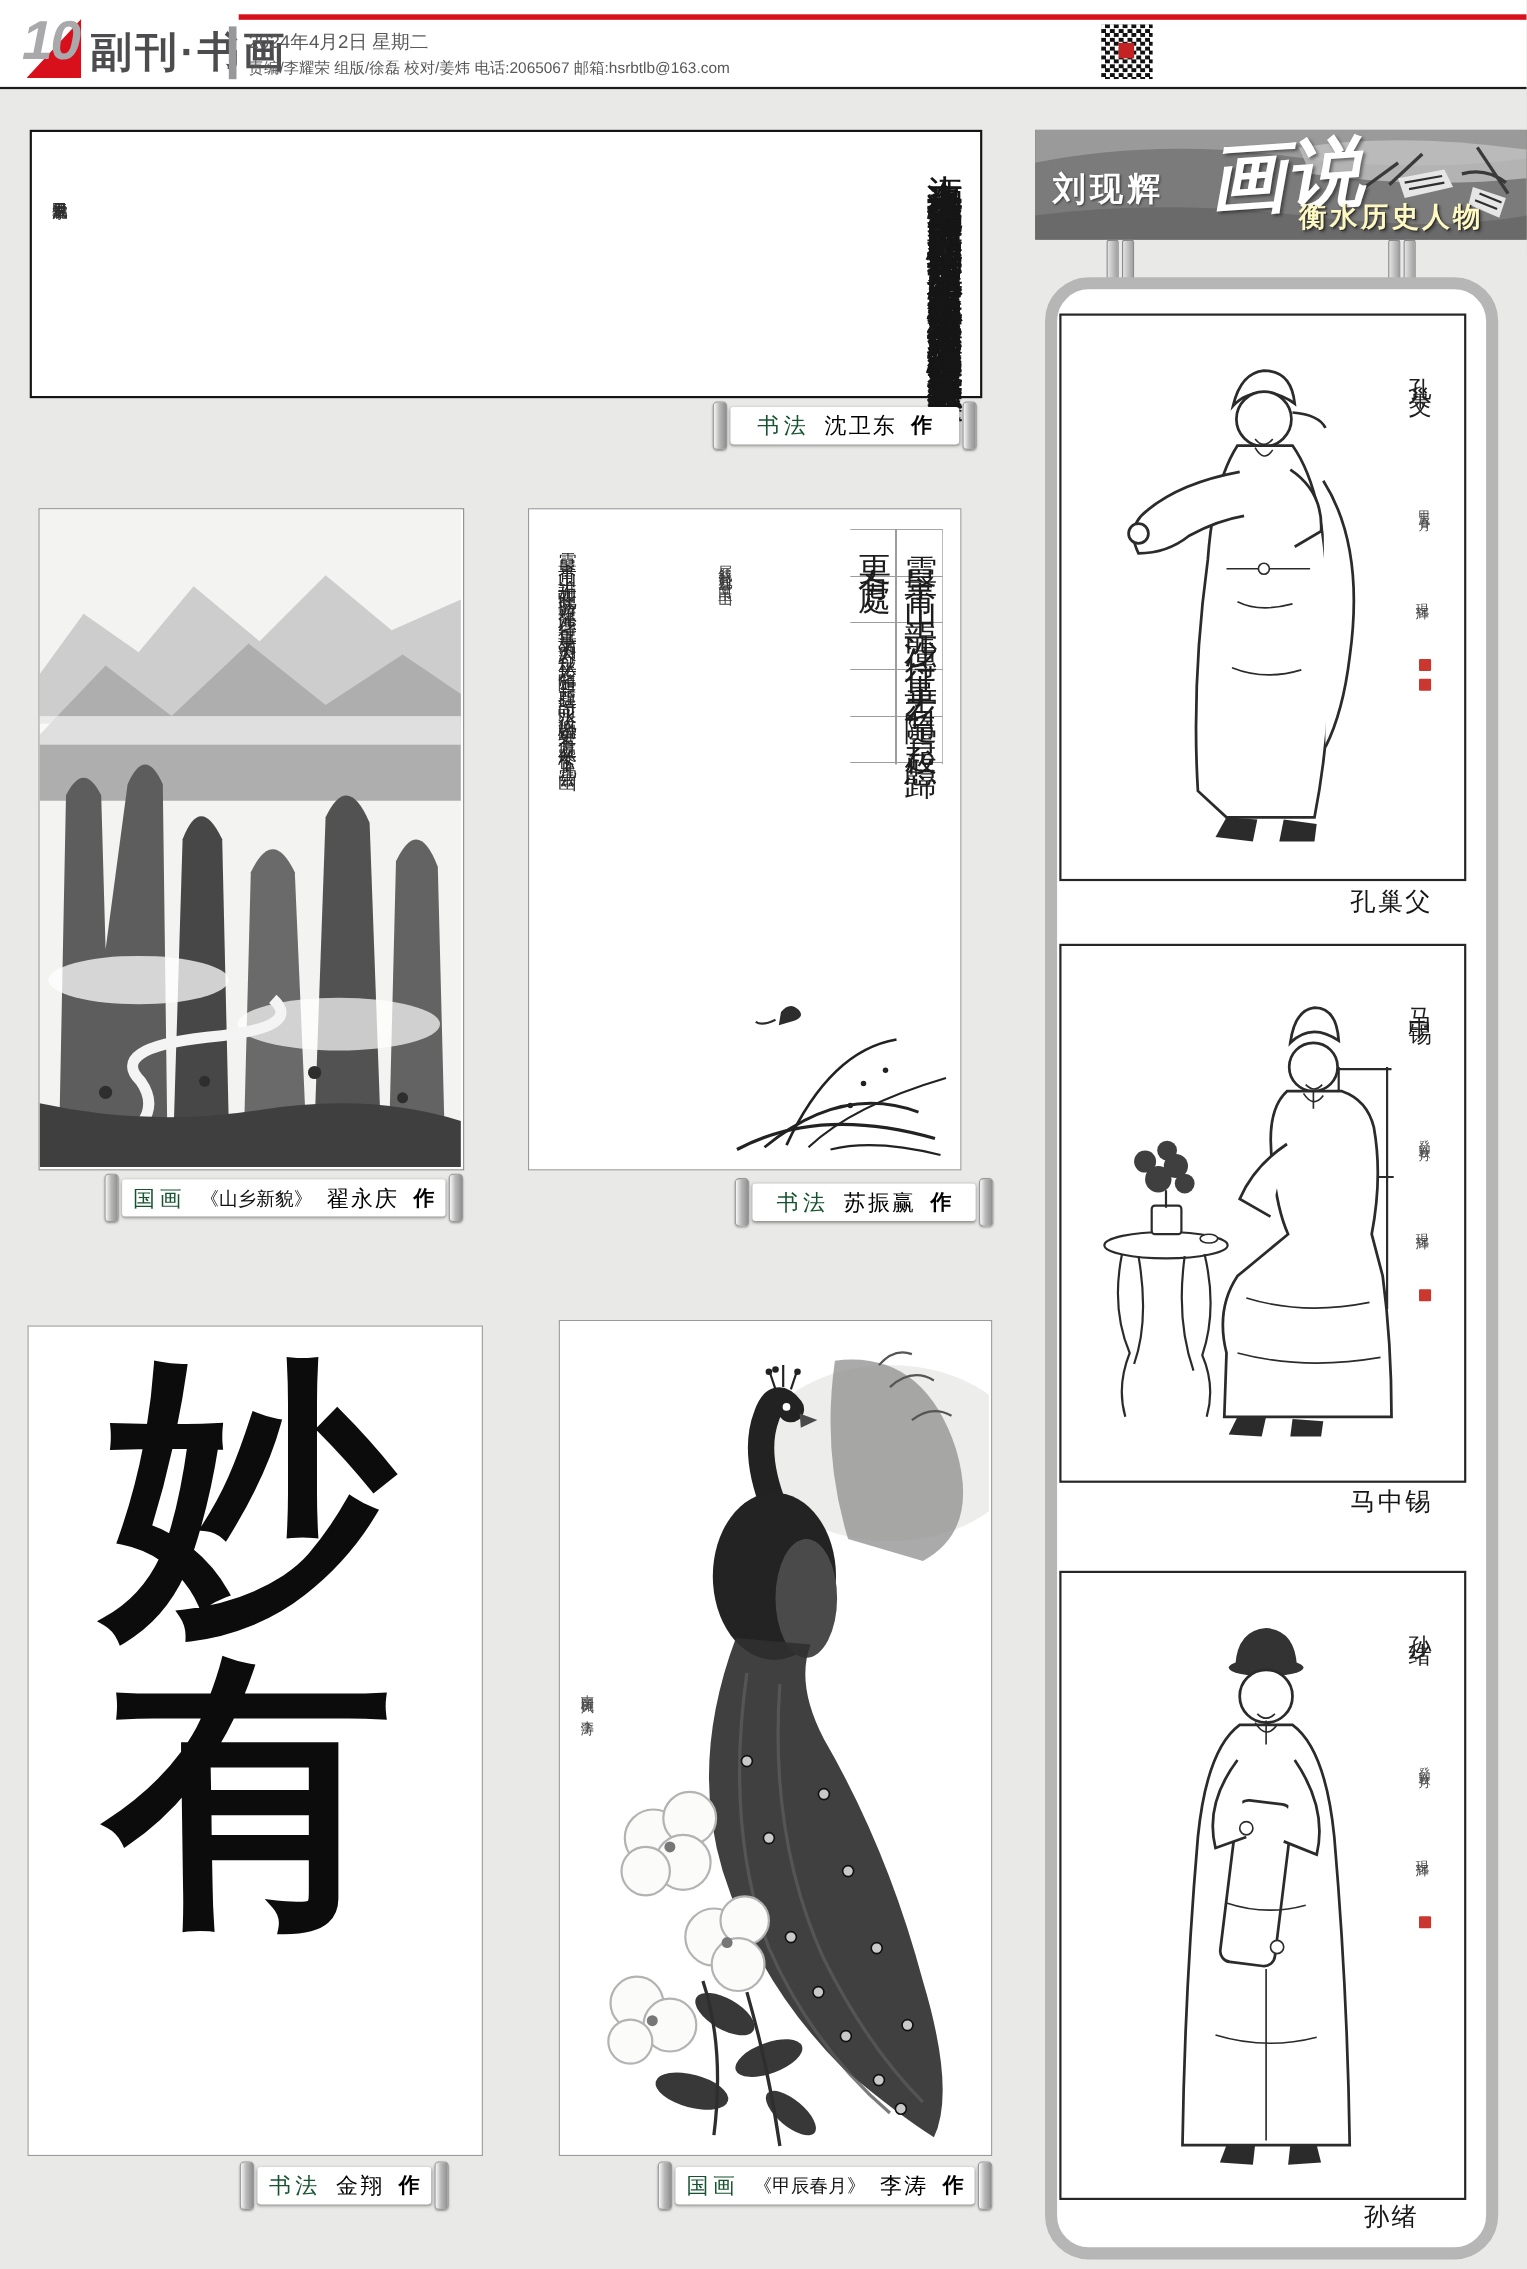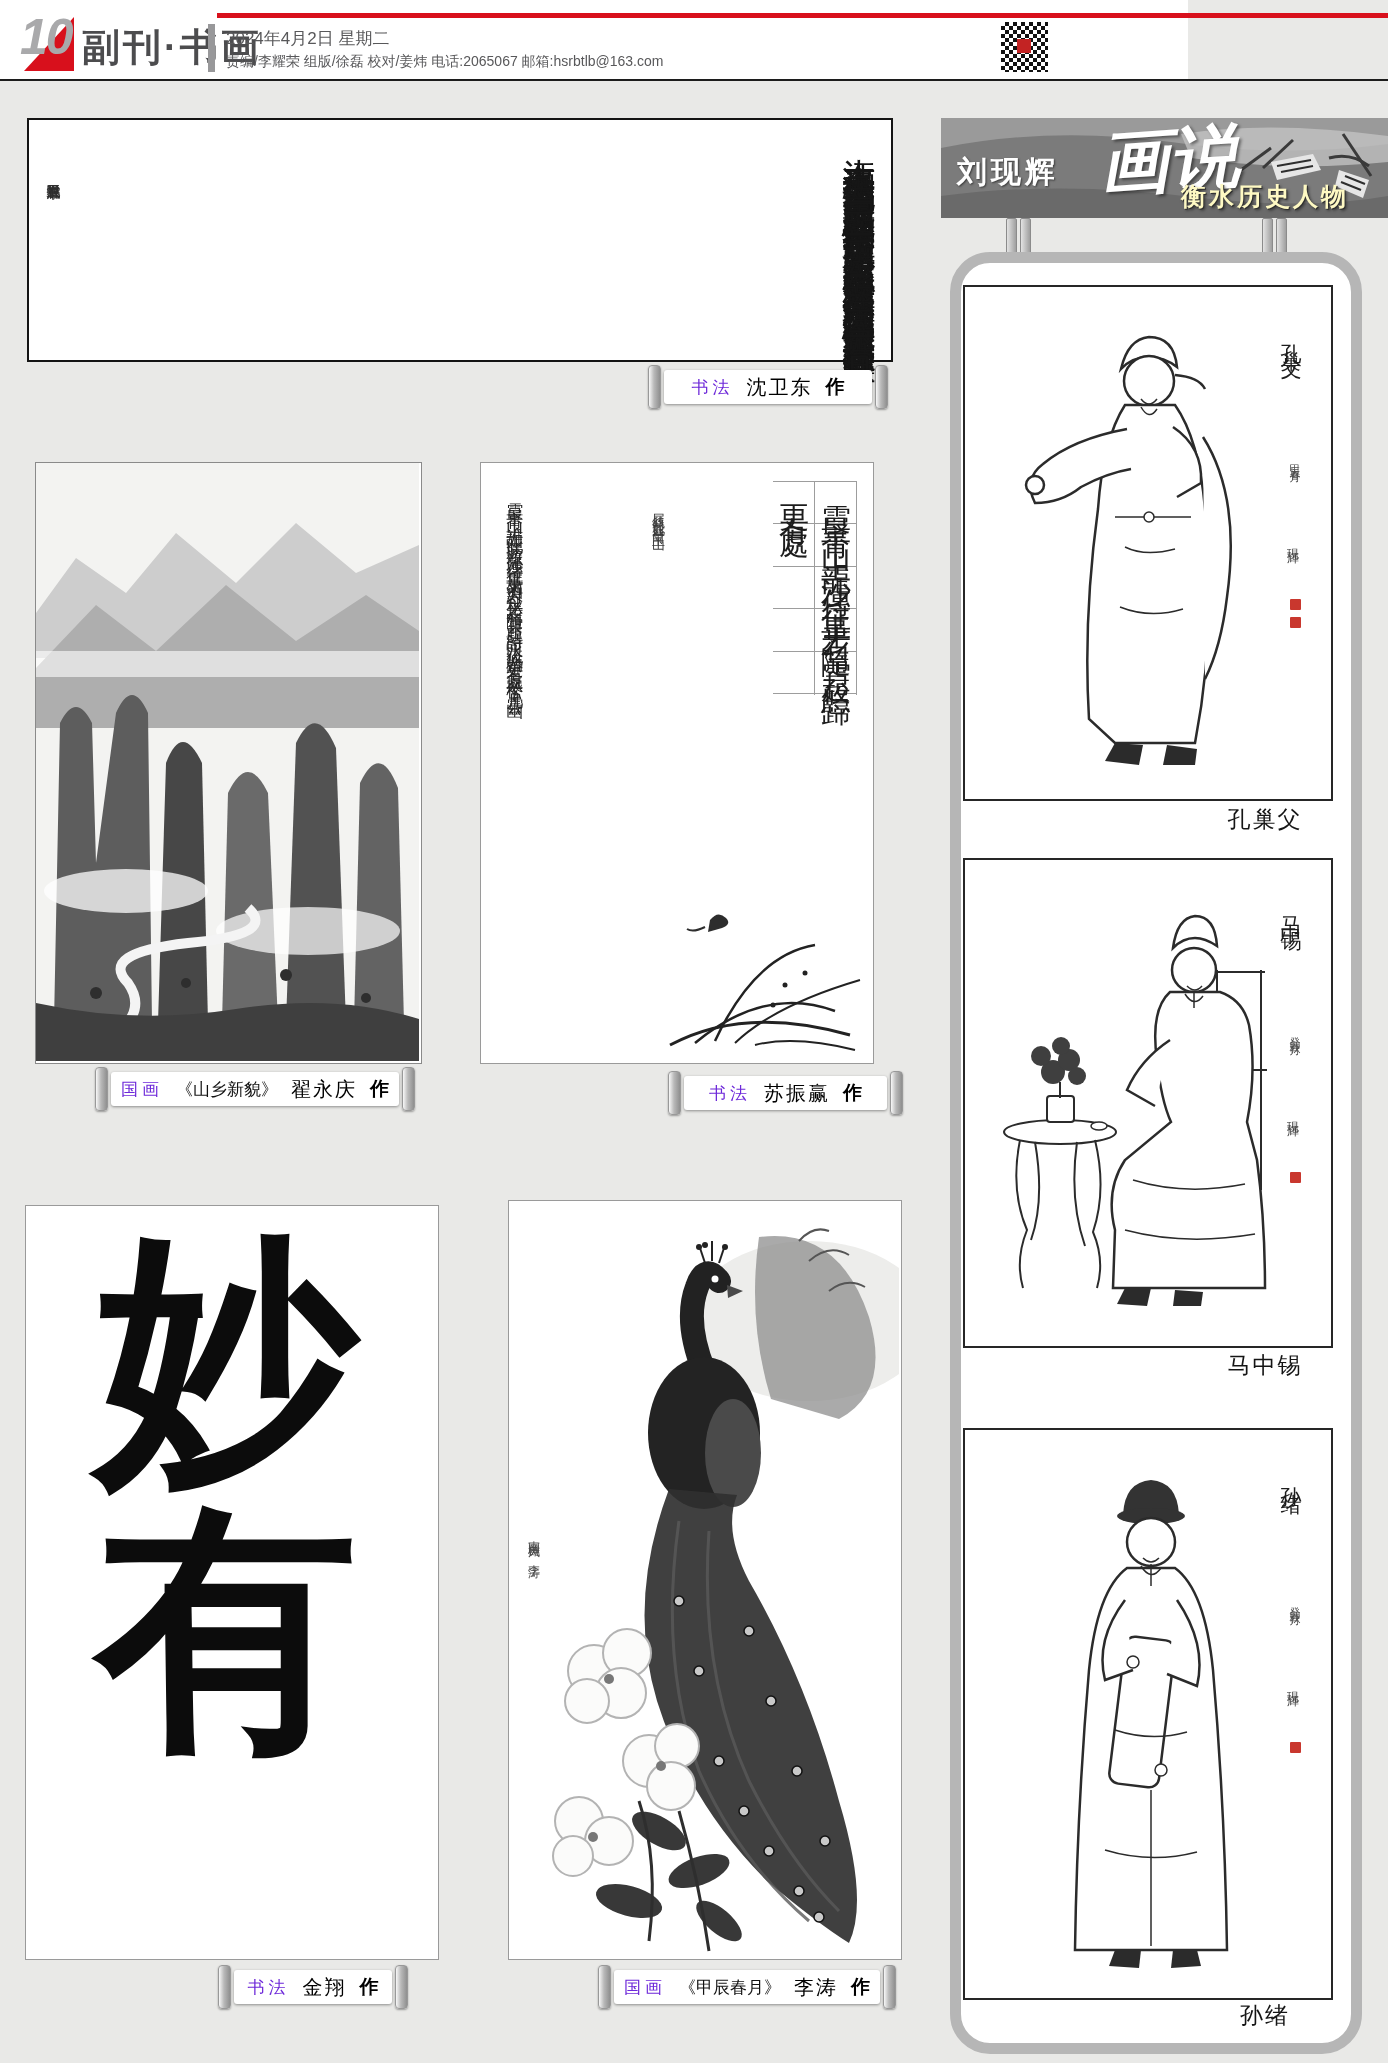--- a/index.html
+++ b/index.html
@@ -1,19 +1,19 @@
 <!DOCTYPE html>
 <html><head>
 <meta charset="utf-8">
 <style>
   html,body{margin:0;padding:0;background:#dcdcdc;}
   #page{position:relative;width:1388px;height:2063px;background:#e9e9e7;overflow:hidden;
         font-family:"Liberation Sans",sans-serif;}
   
-  .hdr{position:absolute;left:0;top:0;width:1188px;height:80px;background:#ffffff;}
+  .hdr{position:absolute;left:0;top:0;width:1388px;height:80px;background:#ffffff;}
   .hdr-rule{position:absolute;left:217px;top:13px;width:1171px;height:5px;background:#d8101c;}
   .hdr-line{position:absolute;left:0;top:79px;width:1388px;height:2px;background:#1c1c1c;}
   .pg-tri{position:absolute;left:24px;top:17px;width:50px;height:54px;background:#d8101c;
           clip-path:polygon(100% 0,100% 100%,0 100%);}
   .pg-num{position:absolute;left:20px;top:8px;font-size:50px;font-weight:bold;font-style:italic;
           color:#a9a9ab;letter-spacing:-2px;}
   .sec-title{position:absolute;left:82px;top:22px;font-size:38px;font-weight:bold;color:#4c4c4e;
           letter-spacing:3px;}
   .hdr-vbar{position:absolute;left:208px;top:24px;width:7px;height:48px;background:#98989a;}
   .hdr-date{position:absolute;left:226px;top:27px;font-size:17px;color:#58585a;}
@@ -56,21 +56,21 @@
   .seal.round{border-radius:50%;width:17px;height:17px;background:#cf4b3a;}
   .pea-sig{position:absolute;left:16px;top:330px;height:170px;font-size:12px;color:#4a4a4a;
       letter-spacing:2px;font-family:"DejaVu Serif",serif;}
   
   .cap{position:absolute;display:flex;align-items:center;height:42px;}
   .knob{width:11px;height:42px;background:linear-gradient(90deg,#f8f8f8,#b9b9b9 45%,#8f8f8f);
       border:1px solid #999;border-radius:4px;box-shadow:0 1px 2px rgba(0,0,0,.35);flex:none;}
   .cap-body{flex:1;height:34px;margin:0 3px;background:#fff;border-radius:3px;
       box-shadow:0 1px 3px rgba(0,0,0,.4);display:flex;align-items:center;justify-content:center;
       gap:13px;padding:0 10px;white-space:nowrap;}
-  .cap-type{font-family:Liberation Mono, monospace;font-size:17px;color:#6d28d9;letter-spacing:4px;}
+  .cap-type{font-family:Liberation Mono, monospace;font-size:20px;color:#14532d;letter-spacing:4px;}
   .cap-title{font-family:"DejaVu Serif",serif;font-size:17px;color:#111;}
   .cap-author{font-size:20px;font-weight:normal;color:#000;letter-spacing:2px;}
   .cap-suffix{font-size:19px;font-weight:bold;color:#000;}
   
   .banner{position:absolute;left:941px;top:118px;width:512px;height:100px;background:#7b7b7b;overflow:hidden;}
   .banner-artist{position:absolute;left:16px;top:34px;font-size:30px;color:#fff;font-weight:bold;
       letter-spacing:4px;text-shadow:1px 1px 2px #3a3a3a;}
   .banner-big{position:absolute;left:158px;top:-4px;font-size:70px;color:#fff;font-weight:bold;
       font-style:italic;font-family:"DejaVu Serif",serif;transform:rotate(-4deg);
       text-shadow:2px 2px 3px rgba(0,0,0,.45);}

